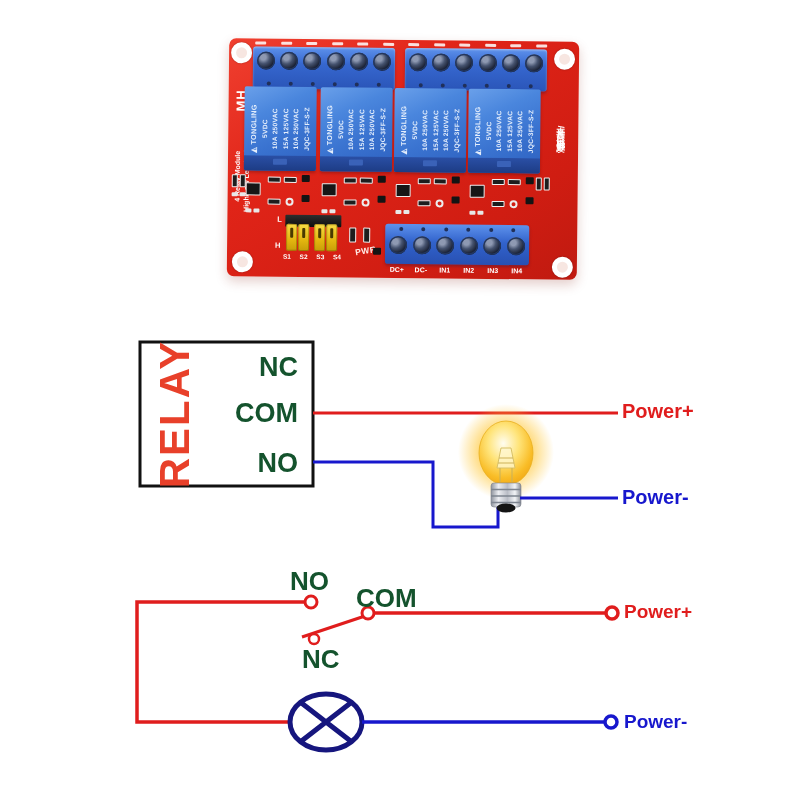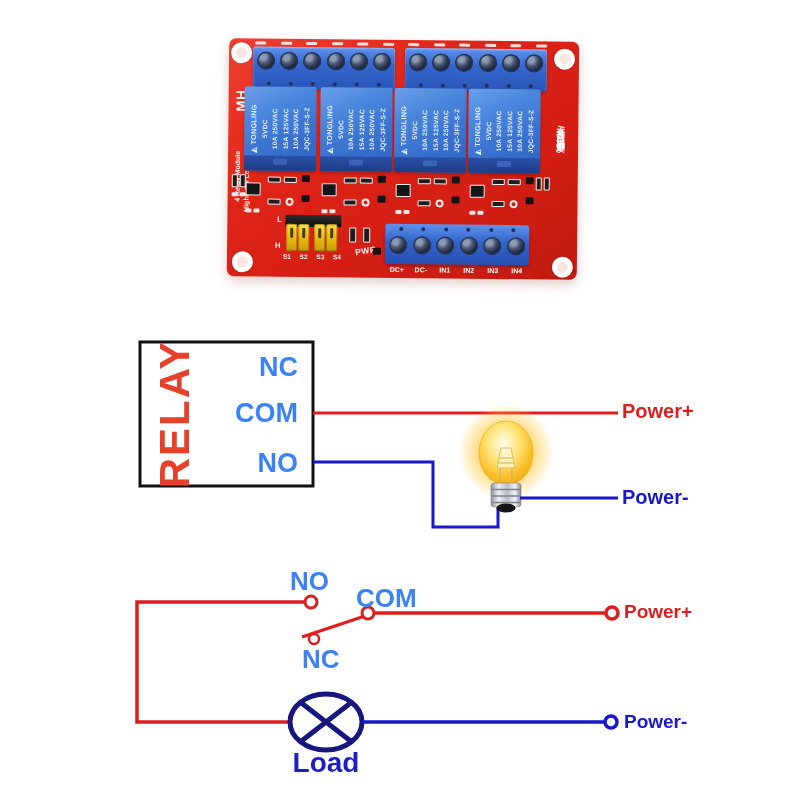--- a/index.html
+++ b/index.html
@@ -72,21 +72,21 @@
            text-align:center;color:#fff;font-weight:bold;font-size:13px;letter-spacing:1px}
   .lline{position:absolute;width:100px;height:10px;transform:rotate(-90deg);text-align:center;
          color:#fff;font-size:7px;font-weight:bold;white-space:nowrap}
   .ll1{left:-39px;top:133px}
   .ll2{left:-30px;top:130px}
   .cn{position:absolute;left:327px;top:78px;height:145px;writing-mode:vertical-rl;
       color:#fff;font-size:8.5px;font-weight:bold;letter-spacing:2px}
 
   
   svg.diagram{position:absolute;inset:0}
-  .lbl{position:absolute;font-weight:bold;color:#3b82f6;white-space:nowrap}
+  .lbl{position:absolute;font-weight:bold;color:#14532d;white-space:nowrap}
   .relay-title{position:absolute;left:140px;top:342px;width:70px;height:144px;
                display:flex;align-items:center;justify-content:center}
   .relay-title span{transform:rotate(-90deg);font-size:42px;font-weight:bold;
                     color:#e8402a;letter-spacing:2px}
   .t-nc,.t-com,.t-no{left:200px;width:98px;text-align:right;font-size:27px}
   .t-nc{top:352px}.t-com{top:398px}.t-no{top:448px}
   .t-pplus-m{left:622px;top:400px;font-size:20px;color:var(--wred)}
   .t-pminus-m{left:622px;top:486px;font-size:20px;color:var(--wblue)}
   .t-no-b{left:290px;top:566px;font-size:26px}
   .t-com-b{left:356px;top:583px;font-size:26px}
@@ -353,14 +353,13 @@
   <div class="lbl t-com">COM</div>
   <div class="lbl t-no">NO</div>
   <div class="lbl t-pplus-m">Power+</div>
   <div class="lbl t-pminus-m">Power-</div>
 
   <div class="lbl t-no-b">NO</div>
   <div class="lbl t-com-b">COM</div>
   <div class="lbl t-nc-b">NC</div>
   <div class="lbl t-pplus-b">Power+</div>
   <div class="lbl t-pminus-b">Power-</div>
-  <div class="lbl t-load">Load</div>
 </div>
 
 </body></html>

